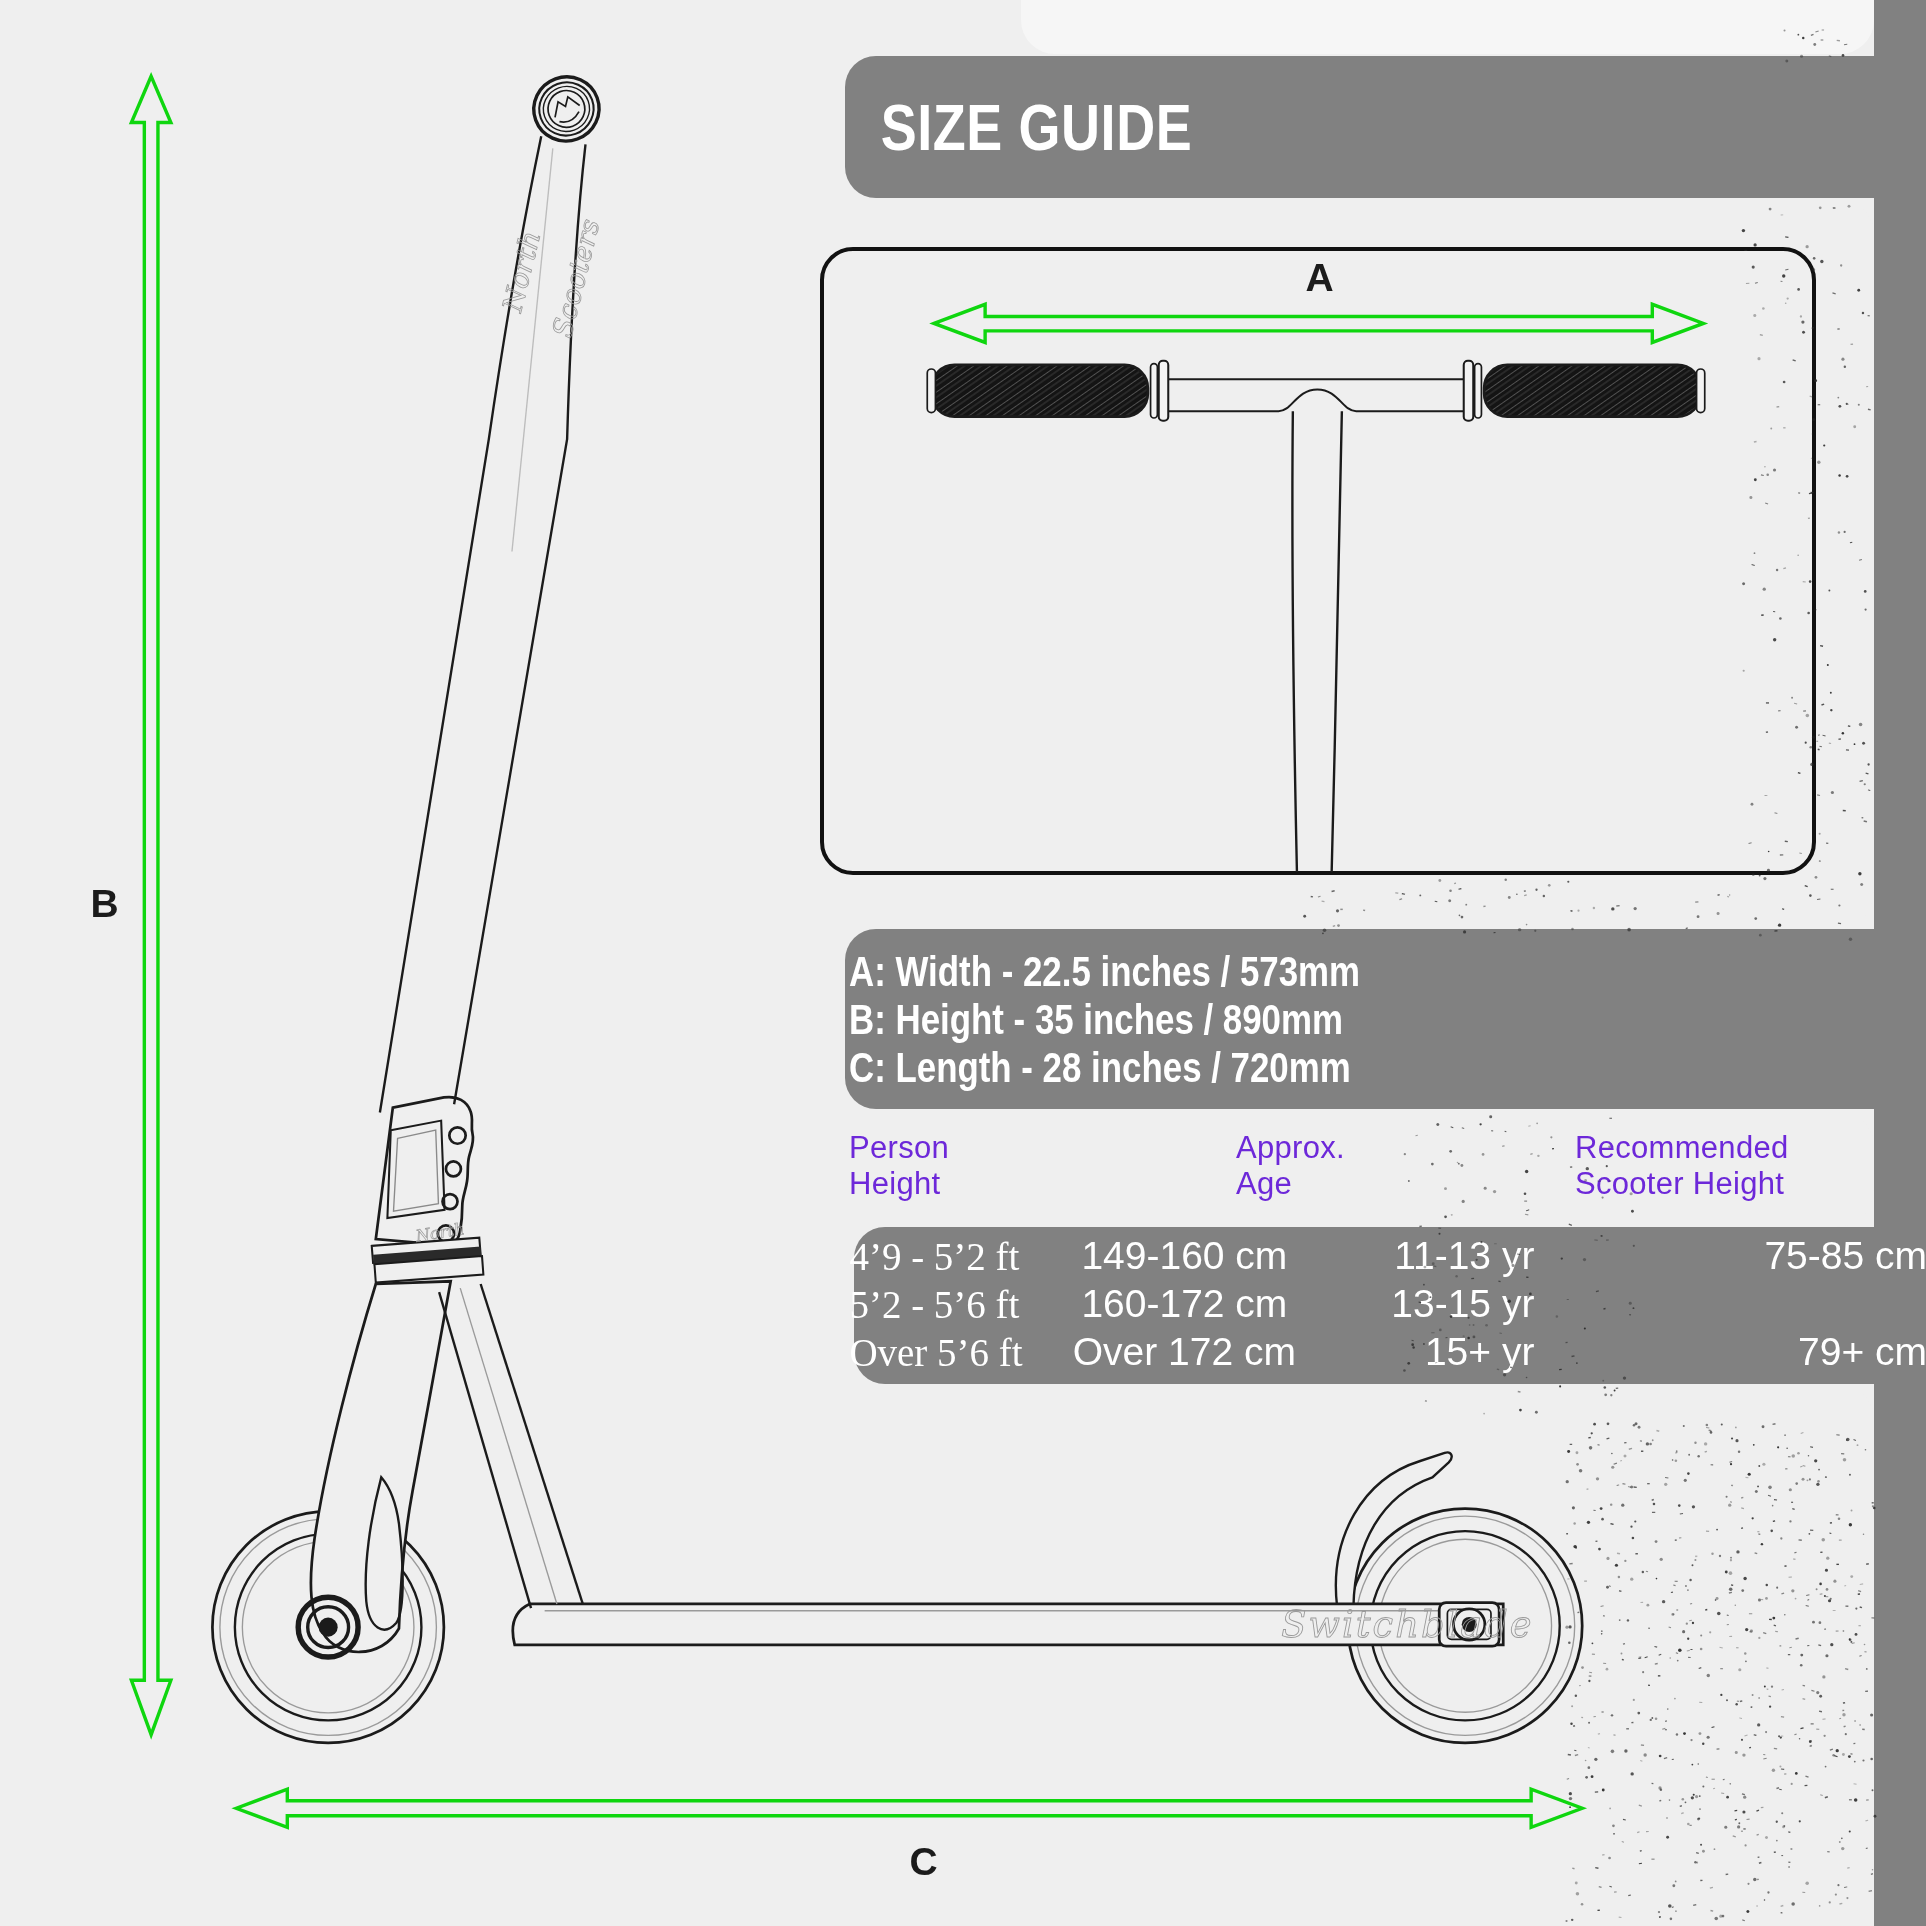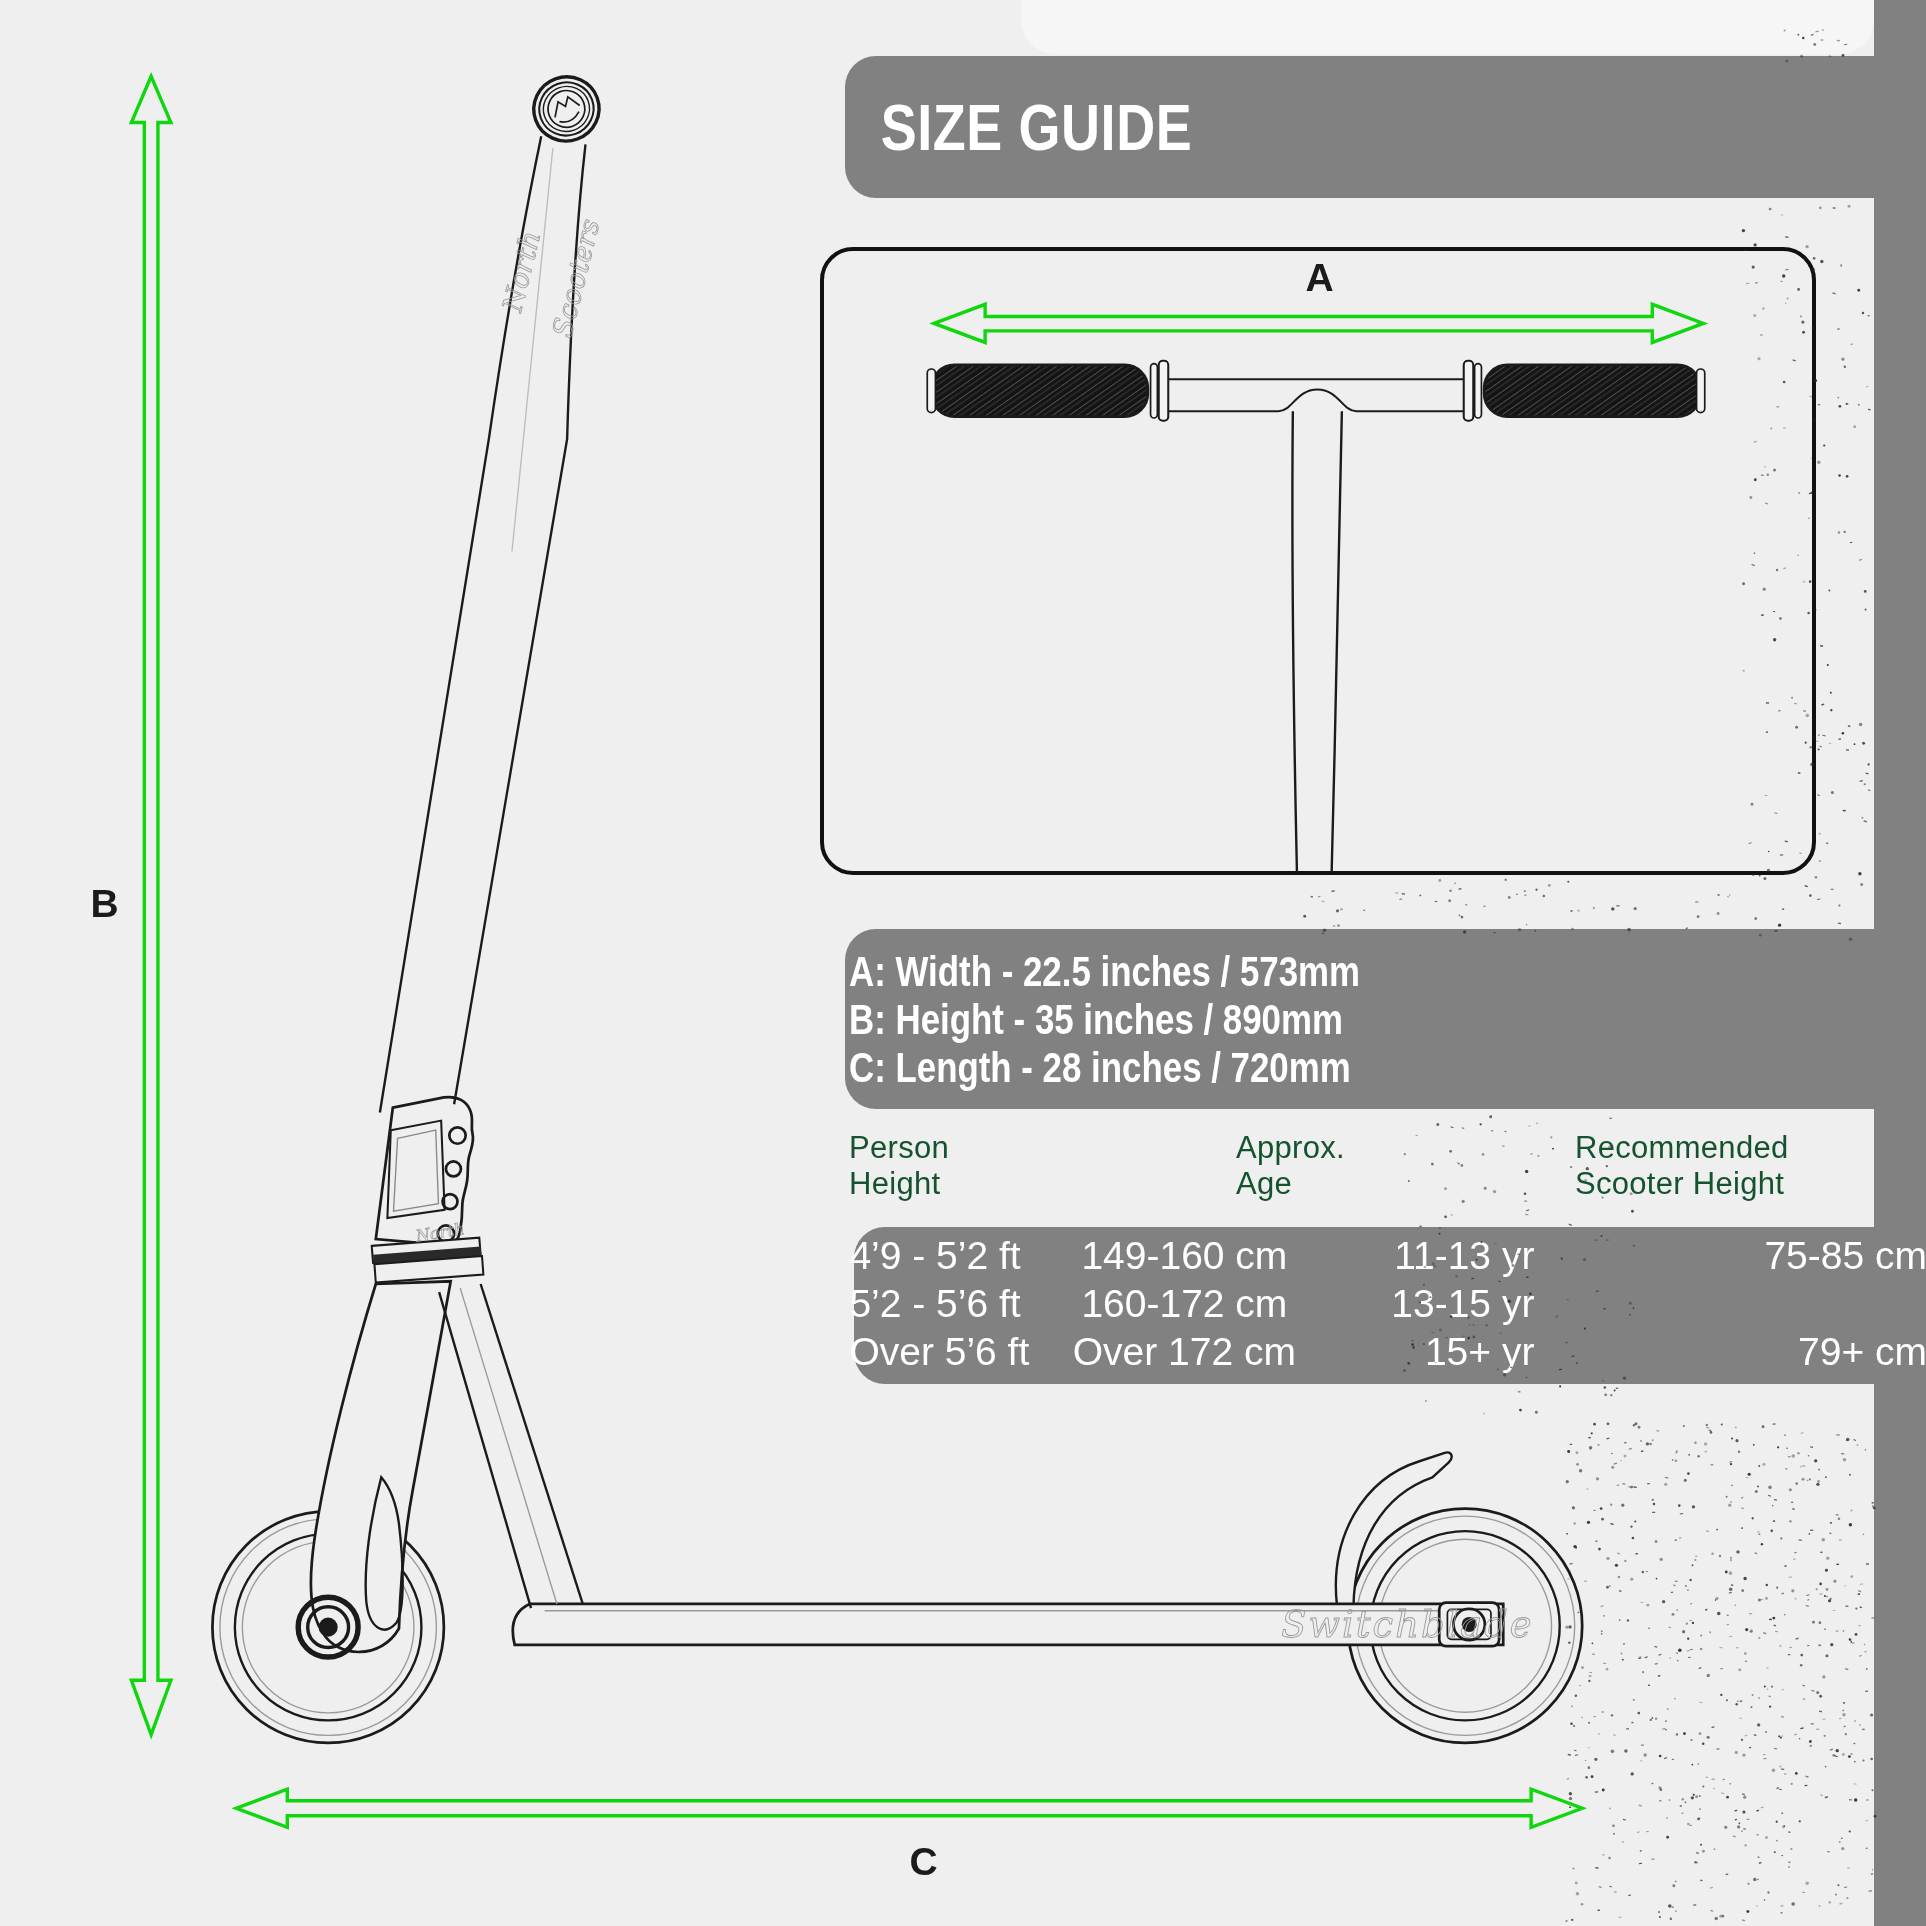--- a/index.html
+++ b/index.html
@@ -16,24 +16,24 @@
   .light{background:#efefef;}
   .light-top{left:1021px;top:0;width:853px;height:54px;background:#f6f6f6;border-radius:0 0 34px 34px;}
   .light-hb{left:820px;top:198px;width:1054px;height:731px;border-radius:0 37px 37px 0;}
   .light-mid{left:820px;top:1110px;width:1054px;height:117px;border-radius:0 37px 37px 0;}
   .light-bot{left:1157px;top:1383px;width:717px;height:543px;border-radius:0 37px 0 0;}
   
   .cond{transform:scaleX(0.83);transform-origin:left center;white-space:nowrap;}
   .title-text{font-size:65px;font-weight:bold;color:#fff;padding-left:43px;letter-spacing:0.7px;}
   .dims-list{left:820px;top:929px;width:1106px;height:180px;padding:19px 0 0 29px;box-sizing:border-box;}
   .dim-line{height:48px;display:flex;align-items:flex-end;font-size:42px;font-weight:bold;color:#fff;}
-  .th{position:absolute;font-size:31px;line-height:36px;color:#14532d;letter-spacing:0.3px;white-space:nowrap;}
+  .th{position:absolute;font-size:31px;line-height:36px;color:#6d28d9;letter-spacing:0.3px;white-space:nowrap;}
   .rows-wrap{left:829px;top:1227px;width:1098px;height:157px;padding:5.4px 0 0 20.4px;box-sizing:border-box;}
   .trow{display:flex;height:48px;align-items:center;color:#fff;font-size:39px;white-space:nowrap;}
-  .tc1{width:214px;} .tc2{width:242px;text-align:center;} .tc3{width:229px;text-align:right;} .tc4{flex:1;text-align:right;}
+  .tc1{width:214px;font-family:Liberation Serif, serif;} .tc2{width:242px;text-align:center;} .tc3{width:229px;text-align:right;} .tc4{flex:1;text-align:right;}
   
   .dim-letter{font-size:39px;font-weight:600;color:#1b1b1b;width:61px;text-align:center;}
   .hb-box{left:820px;top:247px;width:996px;height:628px;border:4.1px solid #111;
           border-radius:33px;box-sizing:border-box;background:transparent;}
   svg.art{position:absolute;left:0;top:0;width:1926px;height:1926px;pointer-events:none;}
 </style>
 </head>
 <body>
 
 <div class="page">

